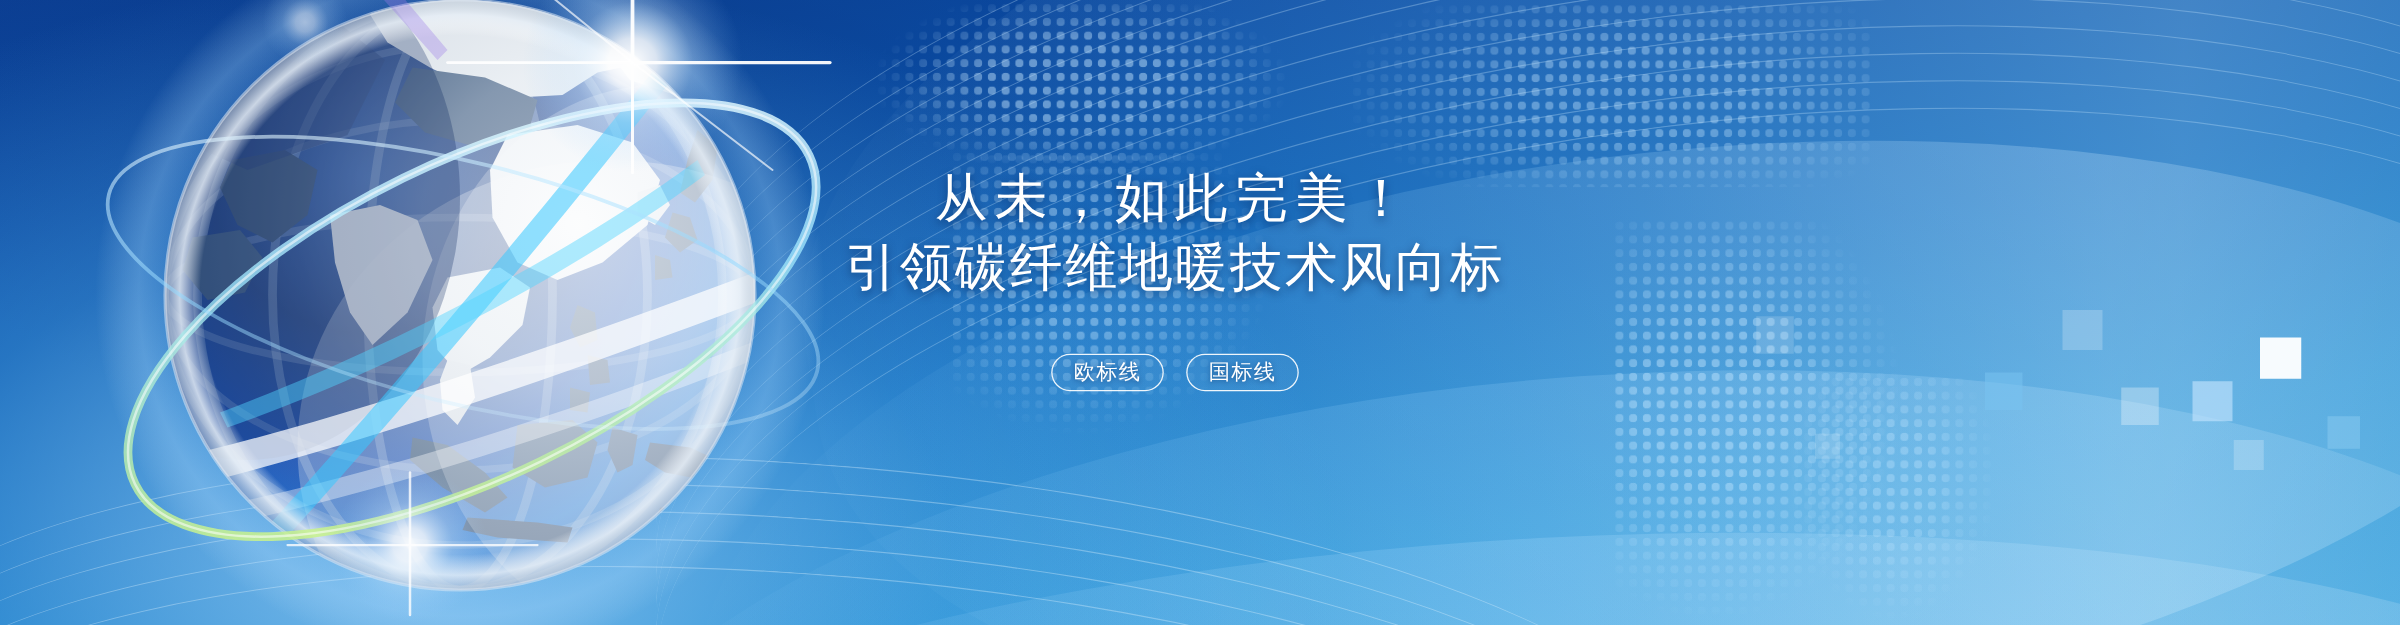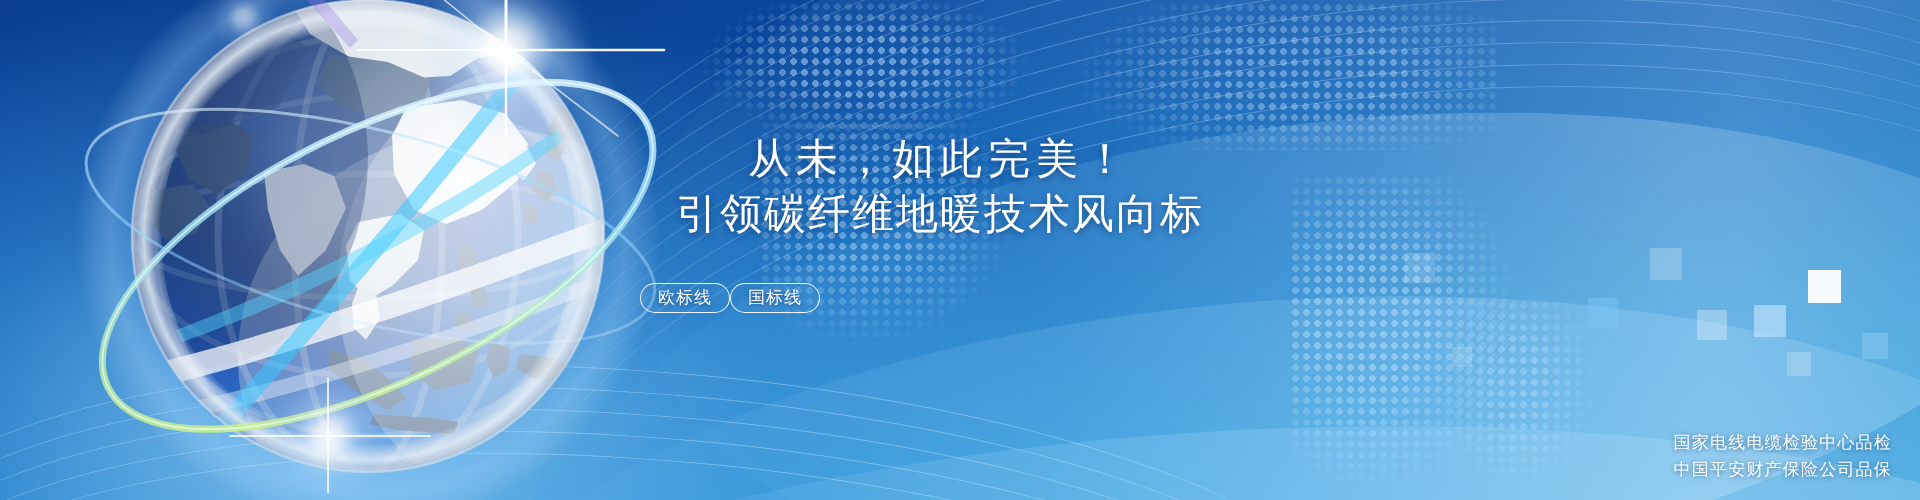--- a/index.html
+++ b/index.html
@@ -105,21 +105,21 @@
     line-height:1.30;
     letter-spacing:2px;
     font-weight:400;
     text-shadow:0 2px 7px rgba(2,30,80,0.55);
     white-space:nowrap;
   }
   .headline.l2 { letter-spacing:6px; }
 
   #badges {
     position:absolute; left:640px; top:283px; width:600px;
-    display:flex; justify-content:flex-start; z-index:40;
+    display:flex; justify-content:center; gap:18px; z-index:40;
   }
   .badge {
     border:1.5px solid rgba(255,255,255,0.92);
     border-radius:17px;
     color:#ffffff;
     font-size:17px;
     letter-spacing:1px;
     padding:5px 17px 6px;
     line-height:1;
     text-shadow:0 1px 4px rgba(2,30,80,0.5);
@@ -348,18 +348,14 @@
   <div id="copy">
     <div class="headline l2">从未，如此完美！</div>
     <div class="headline l1">引领碳纤维地暖技术风向标</div>
   </div>
 
   <div id="badges">
       <div class="badge">欧标线</div>
       <div class="badge">国标线</div>
     </div>
 
-  <div id="footer">
-    <div class="footline">国家电线电缆检验中心品检</div>
-    <div class="footline">中国平安财产保险公司品保</div>
-  </div>
 
 </div>
 
 </body></html>

